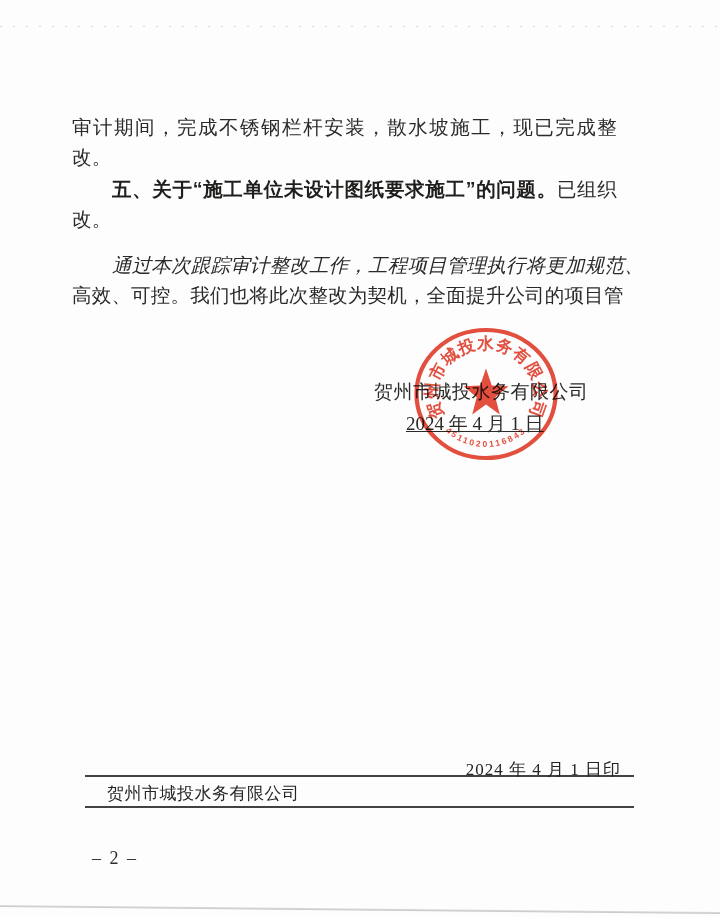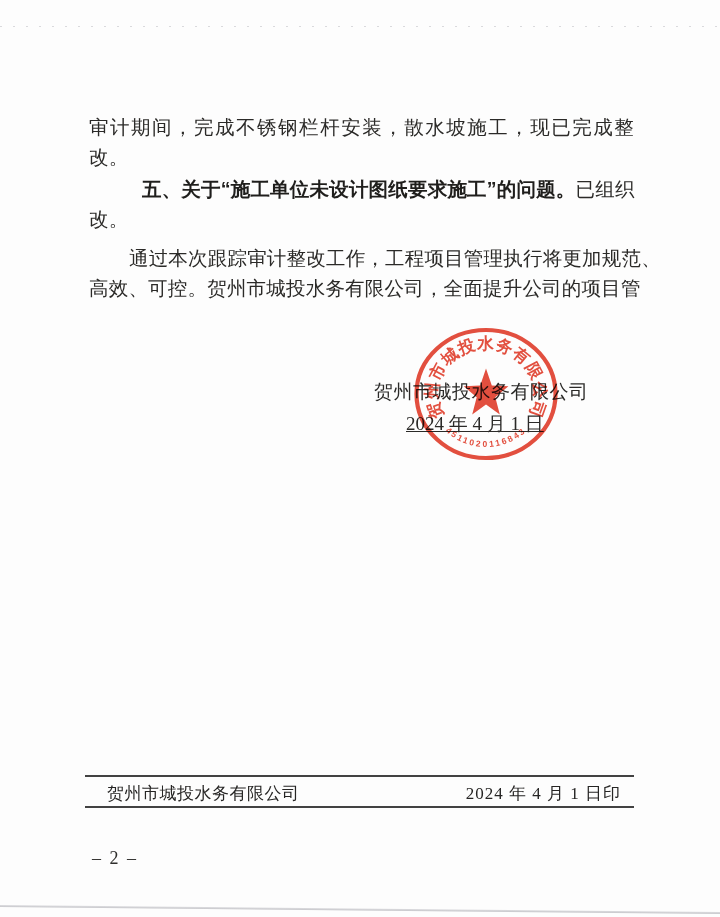--- a/index.html
+++ b/index.html
@@ -19,40 +19,39 @@
     position: absolute;
     left: 0; top: 26px;
     width: 720px; height: 1px;
     background: repeating-linear-gradient(90deg,
       rgba(165,165,172,0.40) 0 2px, transparent 2px 13px);
   }
 
   
   .body-text {
     position: absolute;
-    left: 89px; top: 113px;
+    left: 72px; top: 113px;
     width: 545px;
     font-size: 19.5px;
     line-height: 30.4px;
     letter-spacing: 0.2px;
   }
   .bline {
     text-align: justify;
     text-align-last: justify;
     white-space: nowrap;
     overflow: visible;
   }
   .bline.lastline { text-align-last: left; white-space: normal; }
   .bline.indent { text-indent: 2.05em; }
-  .bline.pgap { margin-top: 8px; }
+  .bline.pgap { margin-top: 15px; font-style: italic; }
   .bold-seg {
     font-family: "Liberation Sans", "DejaVu Sans", sans-serif;
     font-weight: 700;
     color: #1f1e1c;
-    margin-left: 13px;
   }
 
   
   .sig-company {
     position: absolute;
     left: 374px; top: 379px;
     font-size: 19px;
     letter-spacing: 0.5px;
     color: #2b2a28;
     white-space: nowrap;
@@ -101,21 +100,21 @@
   .footer-company {
     position: absolute;
     left: 107px; top: 782px;
     font-size: 17px;
     letter-spacing: 0.5px;
     color: #262524;
     white-space: nowrap;
   }
   .footer-date {
     position: absolute;
-    right: 99px; top: 782px;
+    right: 99px; top: 758px;
     font-size: 17px;
     letter-spacing: 1px;
     color: #262524;
     white-space: nowrap;
   }
   .page-number {
     position: absolute;
     left: 92px; top: 848px;
     font-size: 18px;
     letter-spacing: 2px;
@@ -138,21 +137,21 @@
 
 <div class="page">
 
   <div class="scan-dots"></div>
 
   <div class="body-text">
     <div class="bline lastline">审计期间，完成不锈钢栏杆安装，散水坡施工，现已完成整改。</div>
     <div class="bline indent"><span class="bold-seg">五、关于“施工单位未设计图纸要求施工”的问题。</span><span>已组织</span></div>
     <div class="bline lastline">改。</div>
     <div class="bline indent pgap">通过本次跟踪审计整改工作，工程项目管理执行将更加规范、</div>
-    <div class="bline">高效、可控。贺州市城投水务有限公司，全面提升公司的项目管</div>
+    <div class="bline">高效、可控。我们也将此次整改为契机，全面提升公司的项目管</div>
   </div>
 
   <div class="sig-company">贺州市城投水务有限公司</div>
   <div class="sig-date">2024 年 4 月 1 日</div>
 
   <svg class="seal" viewBox="0 0 156 146" xmlns="http://www.w3.org/2000/svg">
     <defs>
       <path id="sealArcTop" d="M 36 94.5 A 48.5 45 0 1 1 120 94.5" fill="none"></path>
       <path id="sealArcBottom" d="M 31.3 102.4 A 57 53 0 0 0 124.7 102.4" fill="none"></path>
     </defs>

